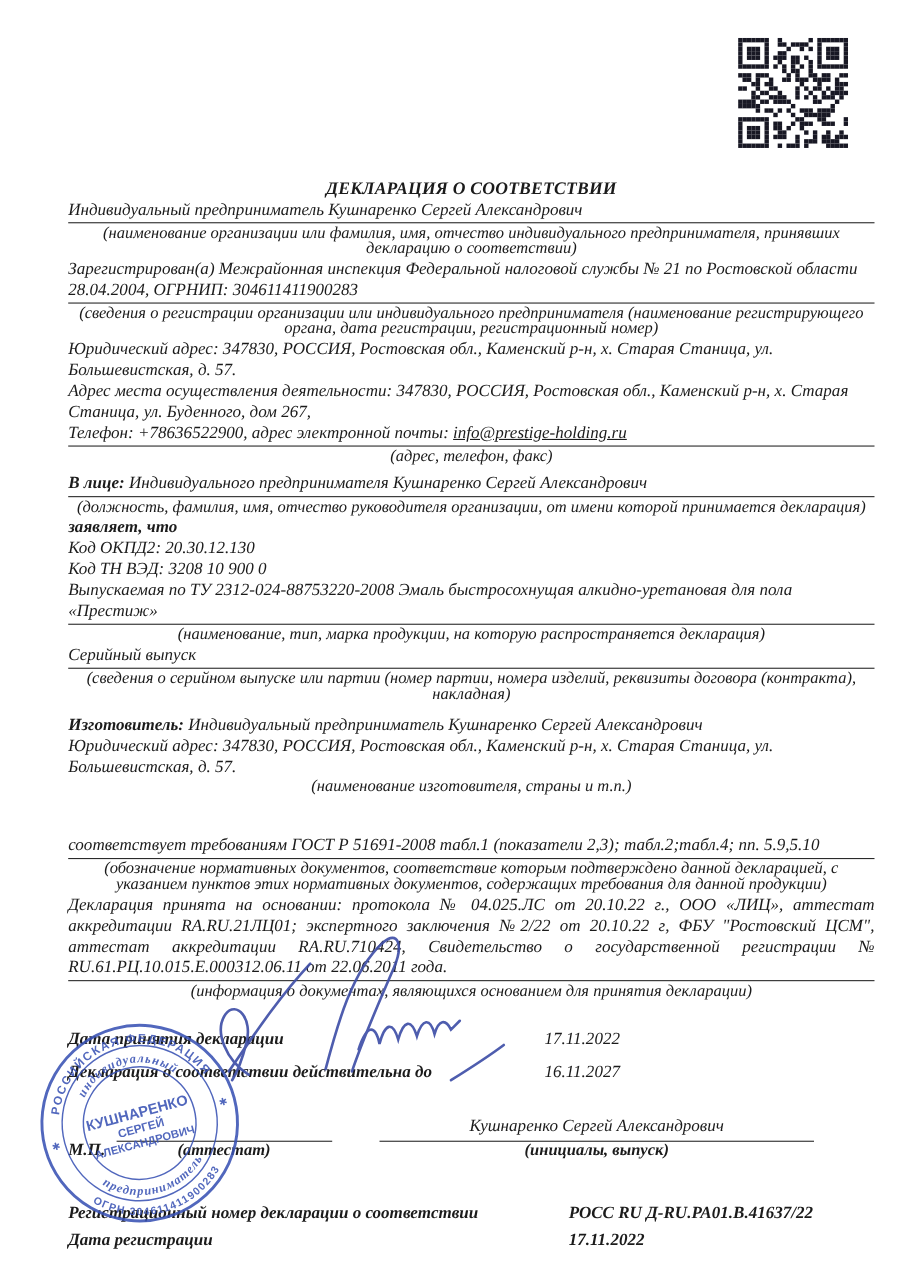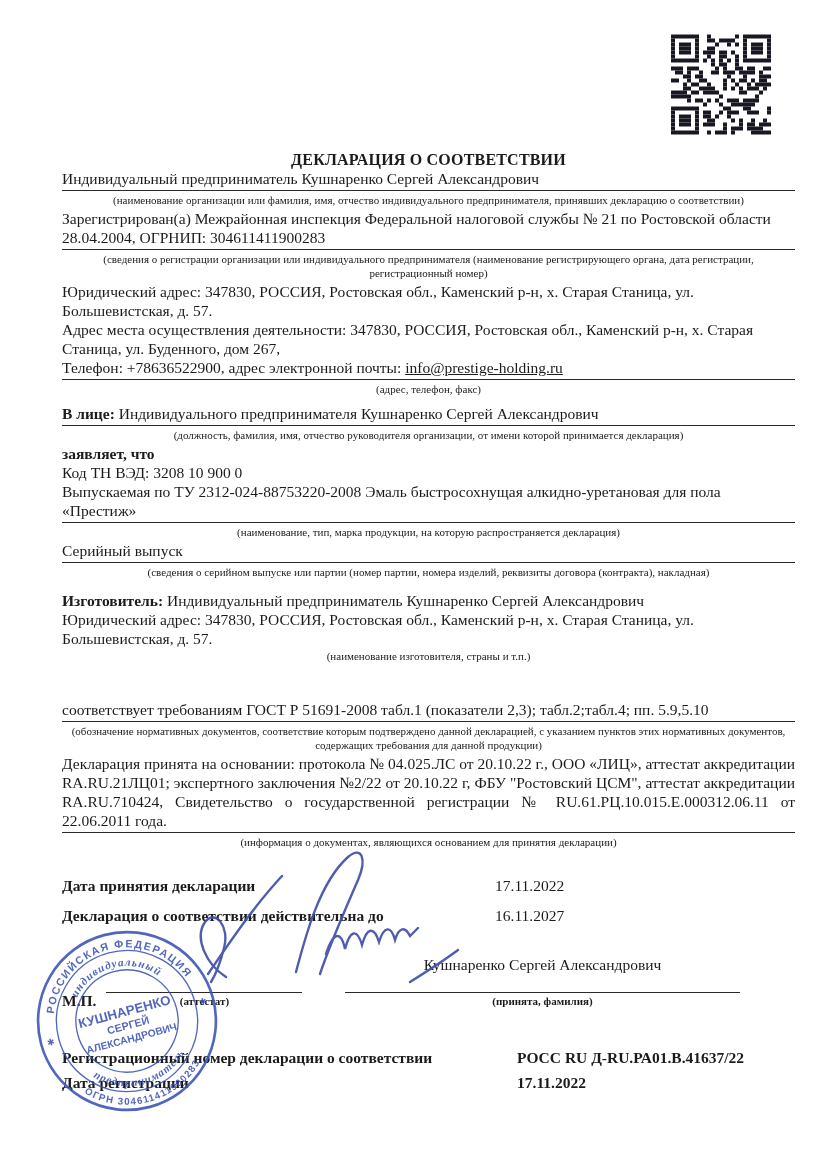--- a/index.html
+++ b/index.html
@@ -1,41 +1,41 @@
 <!DOCTYPE html>
 <html><head>
 <meta charset="utf-8">
 <style>
   html,body{margin:0;padding:0;background:#ffffff;}
   .page{
     position:relative;width:827px;height:1169px;background:#ffffff;
     font-family:"Liberation Serif","DejaVu Serif",serif;
     color:#1b1b1b;font-size:15.5px;line-height:19px;overflow:hidden;
   }
-  .content{position:absolute;left:62px;top:0;width:733px;}
+  .content{position:absolute;left:62px;top:12px;width:733px;font-style:italic;}
   .title{margin-top:150px;text-align:center;font-weight:bold;font-size:16px;letter-spacing:.2px;}
   .t{margin:0;}
   .u{border-bottom:1px solid #2a2a2a;padding-bottom:2px;margin-bottom:2px;}
-  .cap{font-size:11px;line-height:14px;text-align:center;margin:1px 0 2px 0;}
+  .cap{font-size:15px;line-height:14px;text-align:center;margin:1px 0 2px 0;}
   .b{font-weight:bold;}
   .just{text-align:justify;}
   .nowrap{white-space:nowrap;margin-top:37px;}
   .email{text-decoration:underline;}
   .sp6{height:6px;} .sp10{height:10px;} .sp14{height:14px;}
   .daterow{display:flex;margin-top:11px;}
   .daterow .lbl{width:433px;font-weight:bold;}
   .regrow{display:flex;margin-top:6px;}
   .regrow .lbl{width:455px;font-weight:bold;}
   .regrow .val{font-weight:bold;}
   .sigrow{display:flex;align-items:flex-end;margin-top:30px;}
   .mp{font-weight:bold;margin-right:10px;}
   .sigcell{width:196px;}
   .sigline{border-bottom:1px solid #2a2a2a;height:16px;}
   .namecell{margin-left:auto;margin-right:55px;width:395px;text-align:center;}
-  .nameval{border-bottom:1px solid #2a2a2a;padding-bottom:18px;}
+  .nameval{border-bottom:1px solid #2a2a2a;padding-bottom:4px;}
   .overlay{position:absolute;}
   .qr{left:671px;top:34px;width:100px;height:101px;}
   .stamp{left:34px;top:928px;width:186px;height:186px;opacity:.88;}
   .sig{left:178px;top:842px;width:310px;height:160px;}
 </style>
 </head>
 <body>
 
 <div class="page">
 
@@ -352,20 +352,21 @@
     <div class="t">Юридический адрес: 347830, РОССИЯ, Ростовская обл., Каменский р-н, х. Старая Станица, ул. Большевистская, д. 57.</div>
     <div class="t">Адрес места осуществления деятельности: 347830, РОССИЯ, Ростовская обл., Каменский р-н, х. Старая Станица, ул. Буденного, дом 267,</div>
     <div class="t u"><span>Телефон: +78636522900, адрес электронной почты: </span><span class="email">info@prestige-holding.ru</span></div>
     <div class="cap">(адрес, телефон, факс)</div>
 
     <div class="sp6"></div>
     <div class="t u"><span class="b">В лице:</span><span> Индивидуального предпринимателя Кушнаренко Сергей Александрович</span></div>
     <div class="cap">(должность, фамилия, имя, отчество руководителя организации, от имени которой принимается декларация)</div>
 
     <div class="t b">заявляет, что</div>
+    <div class="t">Код ОКПД2: 20.30.12.130</div>
     <div class="t">Код ТН ВЭД: 3208 10 900 0</div>
     <div class="t u">Выпускаемая по ТУ 2312-024-88753220-2008 Эмаль быстросохнущая алкидно-уретановая для пола «Престиж»</div>
     <div class="cap">(наименование, тип, марка продукции, на которую распространяется декларация)</div>
 
     <div class="t u">Серийный выпуск</div>
     <div class="cap">(сведения о серийном выпуске или партии (номер партии, номера изделий, реквизиты договора (контракта), накладная)</div>
 
     <div class="sp10"></div>
     <div class="t"><span class="b">Изготовитель:</span><span> Индивидуальный предприниматель Кушнаренко Сергей Александрович</span></div>
     <div class="t">Юридический адрес: 347830, РОССИЯ, Ростовская обл., Каменский р-н, х. Старая Станица, ул. Большевистская, д. 57.</div>
@@ -388,21 +389,21 @@
     </div>
 
     <div class="sigrow">
       <div class="mp">М.П.</div>
       <div class="sigcell">
         <div class="sigline"></div>
         <div class="cap b">(аттестат)</div>
       </div>
       <div class="namecell">
         <div class="nameval">Кушнаренко Сергей Александрович</div>
-        <div class="cap b">(принята, фамилия)</div>
+        <div class="cap b">(инициалы, выпуск)</div>
       </div>
     </div>
 
     <div class="regrow" style="margin-top:38px;">
       <div class="lbl">Регистрационный номер декларации о соответствии</div>
       <div class="val">РОСС RU Д-RU.РА01.В.41637/22</div>
     </div>
     <div class="regrow">
       <div class="lbl">Дата регистрации</div>
       <div class="val">17.11.2022</div>

